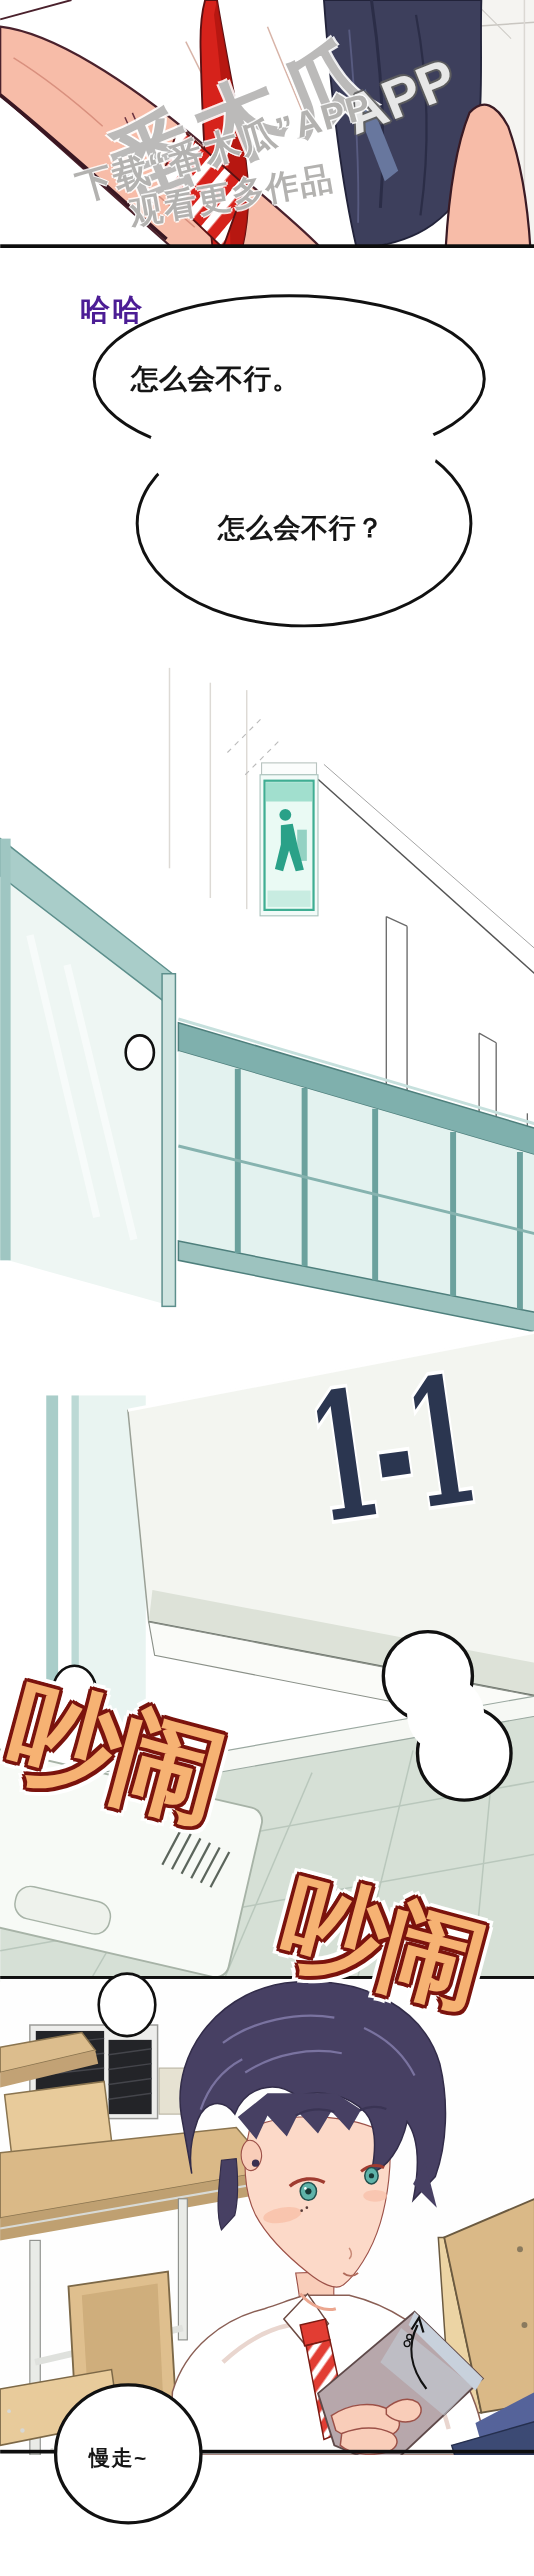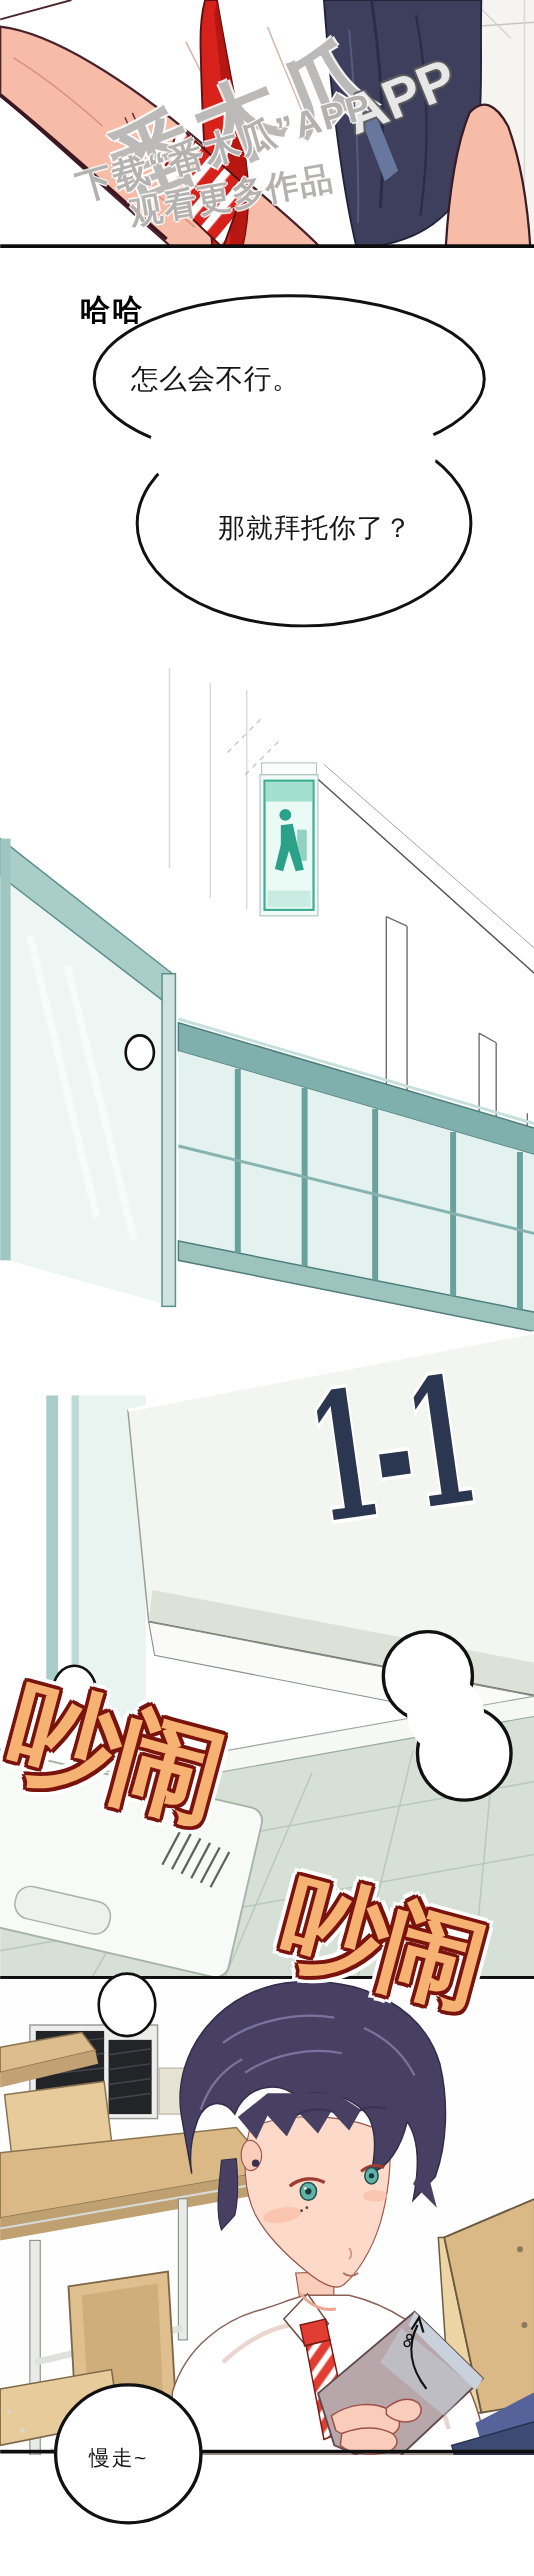--- a/index.html
+++ b/index.html
@@ -1,20 +1,20 @@
 <!DOCTYPE html>
 <html style="font-size:12px"><head>
 <meta charset="utf-8">
 <style>
   html,body{margin:0;padding:0}
   body{width:535px;height:2576px;background:#ffffff;position:relative;overflow:hidden;
        font-family:"Liberation Sans","DejaVu Sans",sans-serif}
   .abs{position:absolute}
   svg{display:block}
-  .txt{position:absolute;white-space:nowrap;color:#000000;font-weight:700;z-index:3;
+  .txt{position:absolute;white-space:nowrap;color:#4c1d95;font-weight:700;z-index:3;
        font-family:"Liberation Sans","DejaVu Sans",sans-serif}
   .wm{position:absolute;z-index:2;white-space:nowrap;font-weight:700;
       color:rgba(128,126,124,0.60);letter-spacing:1.5px;transform-origin:left top;
       text-shadow:1.5px 0 rgba(255,255,255,.85),-1.5px 0 rgba(255,255,255,.85),
                   0 1.5px rgba(255,255,255,.85),0 -1.5px rgba(255,255,255,.85)}
   .wm-big{position:absolute;z-index:2;white-space:nowrap;font-weight:700;
       color:rgba(120,118,116,0.50);letter-spacing:4.5px;transform-origin:left top;
       text-shadow:2.2px 0 rgba(255,255,255,.9),-2.2px 0 rgba(255,255,255,.9),
                   0 2.2px rgba(255,255,255,.9),0 -2.2px rgba(255,255,255,.9)}
   .wm-app{position:absolute;z-index:2;white-space:nowrap;font-weight:800;
@@ -22,21 +22,21 @@
       text-shadow:2.2px 0 rgba(95,95,95,.75),-2.2px 0 rgba(95,95,95,.75),
                   0 2.2px rgba(95,95,95,.75),0 -2.2px rgba(95,95,95,.75),
                   1.5px 1.5px rgba(95,95,95,.75),-1.5px -1.5px rgba(95,95,95,.75)}
   .sfx{position:absolute;z-index:5;white-space:nowrap;font-weight:900;
       color:#f6b273;letter-spacing:-3px;transform-origin:left top;
       text-shadow:
         -3.7px 0 #7b130d,3.7px 0 #7b130d,0 -3.7px #7b130d,0 3.7px #7b130d,
         -3px -3px #7b130d,3px 3px #7b130d,-3px 3px #7b130d,3px -3px #7b130d,
         -7.4px 0 #ffffff,7.4px 0 #ffffff,0 -7.4px #ffffff,0 7.4px #ffffff,
         -6px -6px #ffffff,6px 6px #ffffff,-6px 6px #ffffff,6px -6px #ffffff}
-  .bubble-txt{position:absolute;z-index:4;white-space:nowrap;color:#161616;font-weight:400}
+  .bubble-txt{position:absolute;z-index:4;white-space:nowrap;color:#161616;font-weight:700}
 </style>
 </head>
 <body>
 
 <svg class="abs" style="left:0;top:0;z-index:1" width="535" height="248" viewBox="0 0 720 334">
   <defs>
     <pattern id="tstripe" width="26" height="26" patternUnits="userSpaceOnUse" patternTransform="rotate(40)">
       <rect width="26" height="26" fill="#d6221b"></rect>
       <rect x="13" width="11" height="26" fill="#ffffff"></rect>
     </pattern>
@@ -83,21 +83,21 @@
 <div class="wm" style="left:126px;top:192px;font-size:33px;transform:rotate(-10deg)">观看更多作品</div>
 
 <div class="txt" style="left:80px;top:290px;font-size:30px;letter-spacing:2.2px">哈哈</div>
 
 <svg class="abs" style="left:63px;top:281px;z-index:2" width="445" height="356" viewBox="0 0 600 480">
   <ellipse cx="305" cy="132" rx="263" ry="112" fill="#ffffff" stroke="#111111" stroke-width="4"></ellipse>
   <ellipse cx="325" cy="327" rx="225" ry="138" fill="#ffffff" stroke="#111111" stroke-width="4"></ellipse>
   <ellipse cx="310" cy="228" rx="195" ry="88" fill="#ffffff" stroke="none"></ellipse>
 </svg>
 <div class="bubble-txt" style="left:131px;top:361px;font-size:27.5px;letter-spacing:0.7px">怎么会不行。</div>
-<div class="bubble-txt" style="left:218px;top:510px;font-size:27px;letter-spacing:0.7px">那就拜托你了？</div>
+<div class="bubble-txt" style="left:218px;top:510px;font-size:27px;letter-spacing:0.7px">怎么会不行？</div>
 
 <svg class="abs" style="left:0;top:653px;z-index:1" width="535" height="1329" viewBox="0 0 720 1790">
   <rect width="720" height="1790" fill="#ffffff"></rect>
   <g stroke="#dddad5" stroke-width="2">
     <path d="M 228,20 L 228,290"></path>
     <path d="M 283,40 L 283,330"></path>
     <path d="M 332,50 L 332,345"></path>
   </g>
   <g stroke="#bbbbbb" stroke-width="1.5" stroke-dasharray="7 7">
     <path d="M 306,134 L 352,88"></path>

